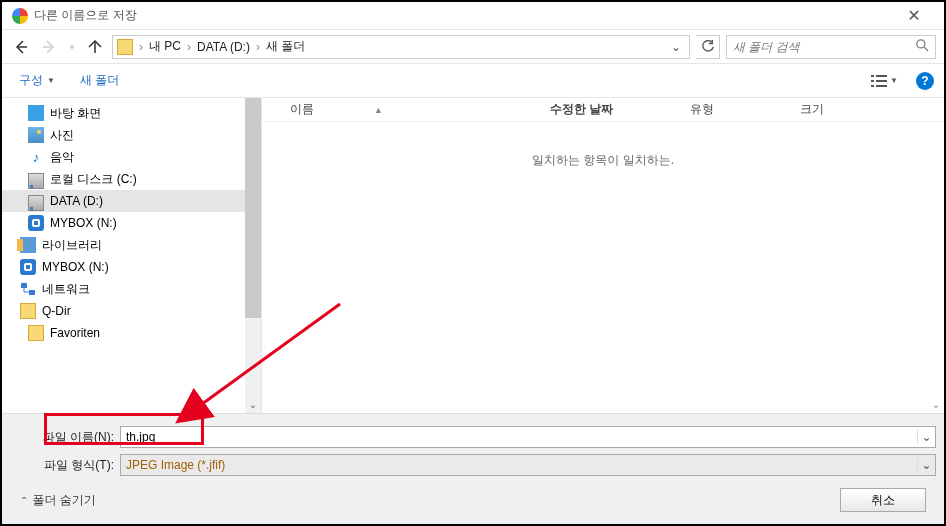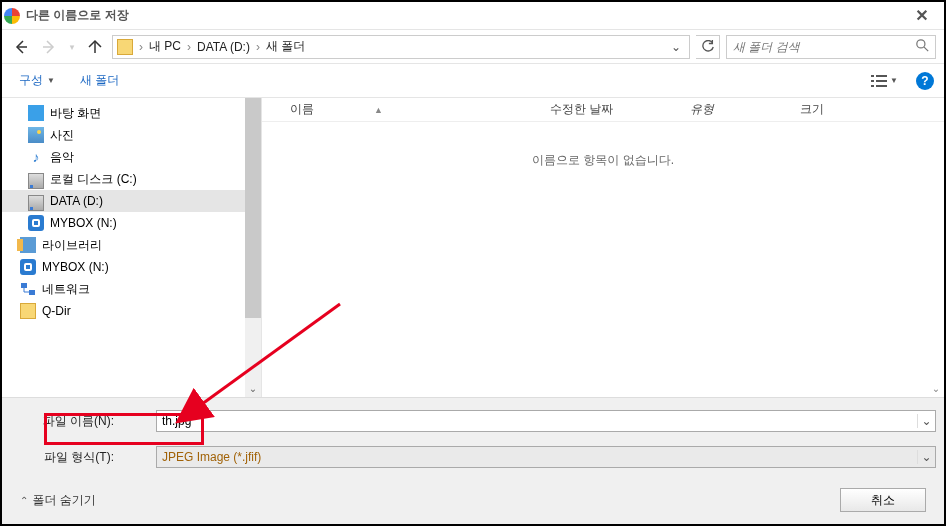--- a/index.html
+++ b/index.html
@@ -1,19 +1,19 @@
 <!DOCTYPE html>
 <html><head>
 <meta charset="utf-8">
 <style>
   * { box-sizing: border-box; margin: 0; padding: 0; font-family: "Malgun Gothic", "Segoe UI", sans-serif; font-size: 12px; }
   body { background: #fff; }
   .window { width: 946px; height: 526px; border: 2px solid #000; position: relative; background: #fff; display: flex; flex-direction: column; }
   
-  .titlebar { height: 28px; display: flex; align-items: center; padding: 0 2px; border-bottom: 1px solid #e5e5e5; font-weight: bold; }
+  .titlebar { height: 28px; display: flex; align-items: center; padding: 0 10px; border-bottom: 1px solid #e5e5e5; }
   .titlebar .app-icon { width: 16px; height: 16px; border-radius: 50%; background: conic-gradient(#ea4335 0 90deg,#fbbc05 90deg 180deg,#34a853 180deg 270deg,#4285f4 270deg 360deg); margin-right: 6px; }
   .titlebar .title { color: #555; flex: 1; }
   .titlebar .close { width: 40px; text-align: center; color: #555; font-size: 16px; }
   
   .navbar { height: 34px; display: flex; align-items: center; padding: 0 8px; gap: 6px; border-bottom: 1px solid #e5e5e5; }
   .nav-arrow { width: 22px; height: 22px; display:flex;align-items:center;justify-content:center; color:#555; }
   .nav-arrow.disabled { color: #ccc; }
   .nav-up { width: 22px; height: 22px; display:flex;align-items:center;justify-content:center; color:#555; }
   .addr-wrap { flex: 1; display:flex; align-items:center; height: 24px; border:1px solid #ccc; background:#fff; padding:0 4px; }
   .addr-icon { width: 16px; height: 16px; background: #f8d775; border:1px solid #d9a93a; margin-right: 4px; }
@@ -53,27 +53,27 @@
   .icon-lib { background:#5a9bd5; position:relative; }
   .icon-lib::before { content:""; position:absolute; left:-3px; top:2px; width:6px; height:12px; background:#f2b84b; }
   .icon-net { display:flex;align-items:center;justify-content:center; font-size:14px; color:#2a7bd0;}
   .icon-folder { background:#f8d775; border:1px solid #d9a93a; }
   
   .files { flex:1; display:flex; flex-direction:column; position:relative; }
   .file-head { height:24px; display:flex; align-items:center; border-bottom:1px solid #eee; padding-left: 18px; color:#444; }
   .file-head .col { padding: 0 10px; }
   .file-head .col.name { width: 260px; display:flex; align-items:center; gap:60px;}
   .file-head .col.name .sort { color:#888; font-size:9px; }
-  .file-head .col.date { width: 140px; }
-  .file-head .col.type { width: 110px; font-style: italic; }
+  .file-head .col.date { width: 140px; font-weight: bold; }
+  .file-head .col.type { width: 110px; }
   .file-empty { color:#666; text-align:center; padding-top: 30px; }
   .files-scroll-dn { position:absolute; right:0; bottom:0; width:16px; height:16px; color:#888; font-size:10px; text-align:center; line-height:16px;}
   
   .bottom { border-top: 1px solid #ddd; background:#f0f0f0; padding: 12px 8px 6px 8px; }
-  .row { display:flex; align-items:center; margin-bottom: 14px; gap: 36px; }
+  .row { display:flex; align-items:center; margin-bottom: 6px; }
   .row label { width: 110px; text-align:right; padding-right: 6px; color:#222; }
   .row .field { flex:1; height: 22px; border:1px solid #aaa; background:#fff; display:flex; align-items:center; }
   .row .field input { border:none; outline:none; flex:1; padding:0 5px; }
   .row .field .dd { width: 18px; text-align:center; color:#555; border-left:1px solid #ddd; }
   .row .field.combo { background:#eaeaea; }
   .row .field.combo .val { padding: 0 5px; flex:1; color:#a16207; }
   
   .footer { display:flex; align-items:center; padding: 6px 10px; margin-top: 6px;}
   .footer .hide { display:flex; align-items:center; gap:4px; color:#333; }
   .footer .hide .caret { font-size:10px; color:#555;}
@@ -211,36 +211,40 @@
                 <rect x="9" y="9" width="6" height="5" fill="#3a7bd5"></rect>
                 <path d="M4 7 V11 H9" stroke="#3a7bd5" stroke-width="1" fill="none"></path>
               </svg>
         </div>
             <span>네트워크</span>
           </li>
         <li class="lvl0">
             <div class="ticon icon-folder"></div>
             <span>Q-Dir</span>
           </li>
+        <li>
+            <div class="ticon icon-folder"></div>
+            <span>Favoriten</span>
+          </li>
       </ul>
       <div class="tree-scroll"></div>
       <div class="tree-thumb"></div>
       <div class="tree-arrow-dn">⌄</div>
     </div>
     <div class="files">
       <div class="file-head">
         <div class="col name">
             <span>이름</span>
             <span class="sort">▲</span>
           </div>
         <div class="col date">수정한 날짜</div>
         <div class="col type">유형</div>
         <div class="col size">크기</div>
       </div>
-      <div class="file-empty">이름으로 항목이 없습니다.</div>
+      <div class="file-empty">일치하는 항목이 일치하는.</div>
       <div class="files-scroll-dn">⌄</div>
     </div>
   </div>
 
   <div class="bottom">
     <div class="row">
       <label>파일 이름(N):</label>
       <div class="field">
         <input value="th.jpg" style="">
         <div class="dd">⌄</div>

